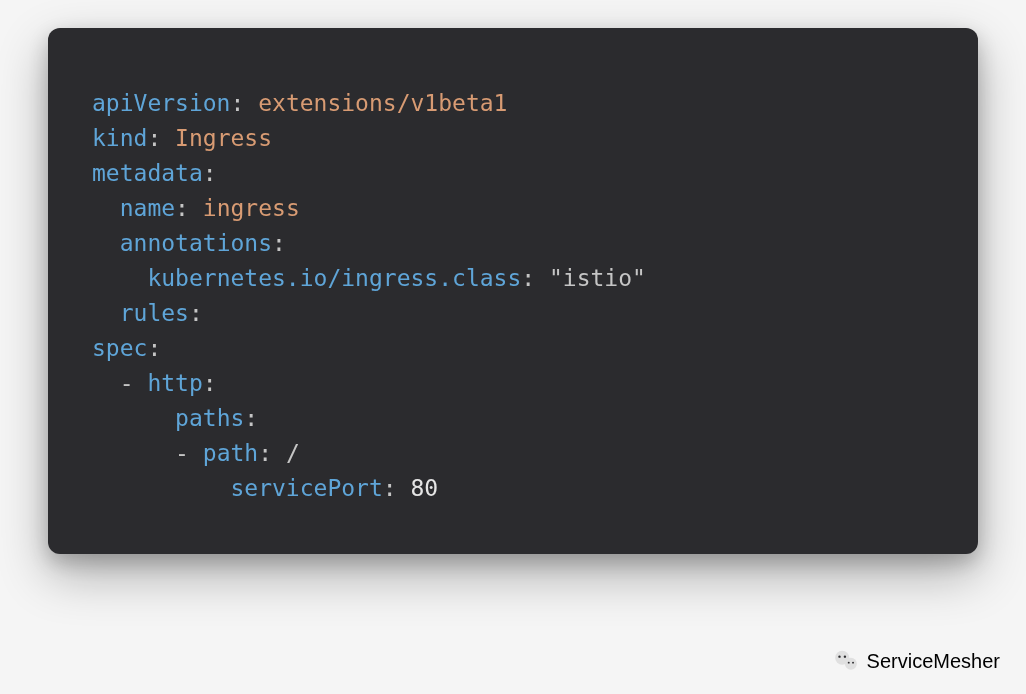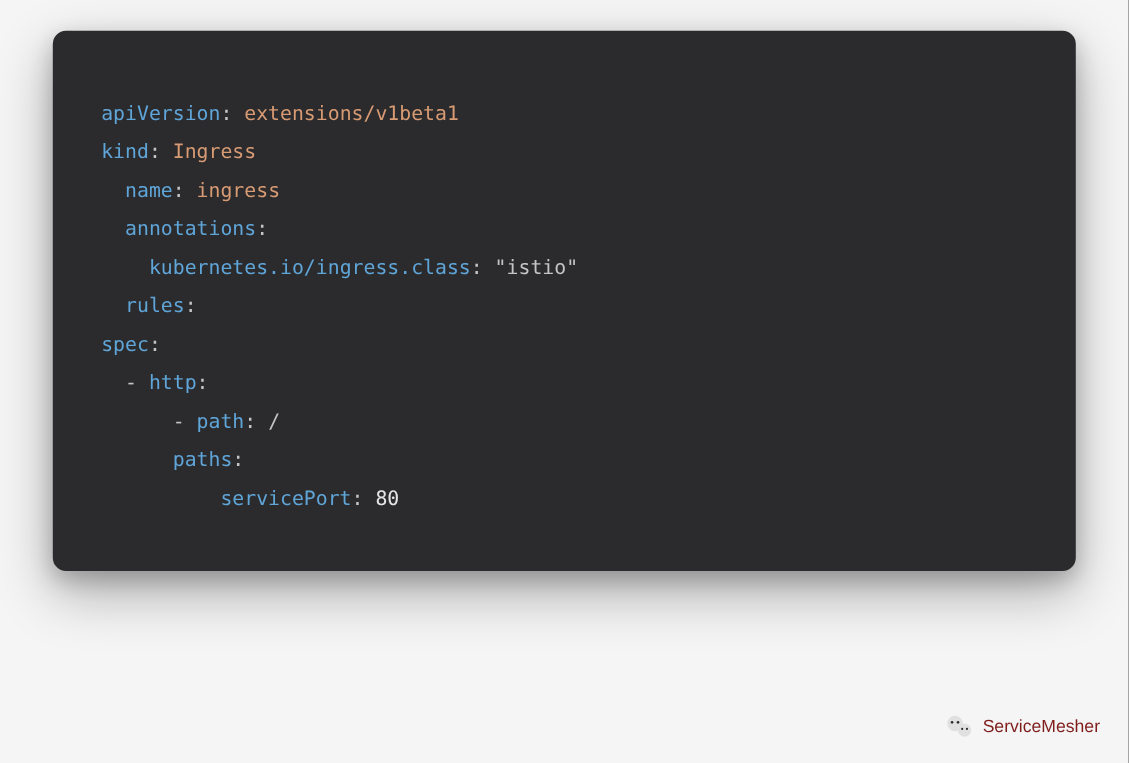--- a/index.html
+++ b/index.html
@@ -21,21 +21,21 @@
       top: 28px;
       left: 48px;
       right: 48px;
       background: #2b2b2e;
       border-radius: 12px;
       padding: 58px 44px 48px 44px;
       box-shadow: 0 20px 50px rgba(0, 0, 0, 0.3), 0 8px 20px rgba(0, 0, 0, 0.2);
     }
     
     .code-line {
-      font-size: 18px;
+      font-size: 23px;
       line-height: 35px;
       white-space: pre;
       color: #d0d0d0;
     }
     
     .key {
       color: #5fa5d8;
     }
     
     .colon {
@@ -62,51 +62,52 @@
       color: #c5c5c5;
     }
     
     .watermark {
       position: absolute;
       bottom: 20px;
       right: 26px;
       display: flex;
       align-items: center;
       gap: 8px;
-      color: #7f1d1d;
+      color: #000000;
       font-family: -apple-system, 'Segoe UI', sans-serif;
-      font-size: 16px;
+      font-size: 20px;
     }
     
     .watermark-icon {
       width: 26px;
       height: 26px;
       position: relative;
     }
     
     .watermark-icon svg {
       width: 100%;
       height: 100%;
     }
   </style>
 </head>
 <body>
 
 <div class="code-card">
   <div id="code-content">
       <div class="code-line"><span class="key">apiVersion</span><span class="colon">: </span><span class="value-orange">extensions/v1beta1</span></div>
       <div class="code-line"><span class="key">kind</span><span class="colon">: </span><span class="value-orange">Ingress</span></div>
+      <div class="code-line"><span class="key">metadata</span><span class="colon">:</span></div>
       <div class="code-line">  <span class="key">name</span><span class="colon">: </span><span class="value-orange">ingress</span></div>
       <div class="code-line">  <span class="key">annotations</span><span class="colon">:</span></div>
       <div class="code-line">    <span class="key">kubernetes.io/ingress.class</span><span class="colon">: </span><span class="value-string">"istio"</span></div>
       <div class="code-line">  <span class="key">rules</span><span class="colon">:</span></div>
       <div class="code-line"><span class="key">spec</span><span class="colon">:</span></div>
       <div class="code-line">  <span class="dash">- </span><span class="key">http</span><span class="colon">:</span></div>
+      <div class="code-line">      <span class="key">paths</span><span class="colon">:</span></div>
       <div class="code-line">      <span class="dash">- </span><span class="key">path</span><span class="colon">: </span><span class="slash">/</span></div>
-      <div class="code-line">      <span class="key">paths</span><span class="colon">:</span></div>
       <div class="code-line">          <span class="key">servicePort</span><span class="colon">: </span><span class="value-number">80</span></div>
     </div>
 </div>
 
 <div class="watermark">
   <span class="watermark-icon">
     <svg viewBox="0 0 24 24" fill="#e0e0e0">
       <circle cx="8.5" cy="9" r="6.5" fill="#e0e0e0"></circle>
       <circle cx="16.5" cy="14.5" r="5.5" fill="#e0e0e0"></circle>
       <circle cx="6" cy="8" r="1.1" fill="#2b2b2e"></circle>

